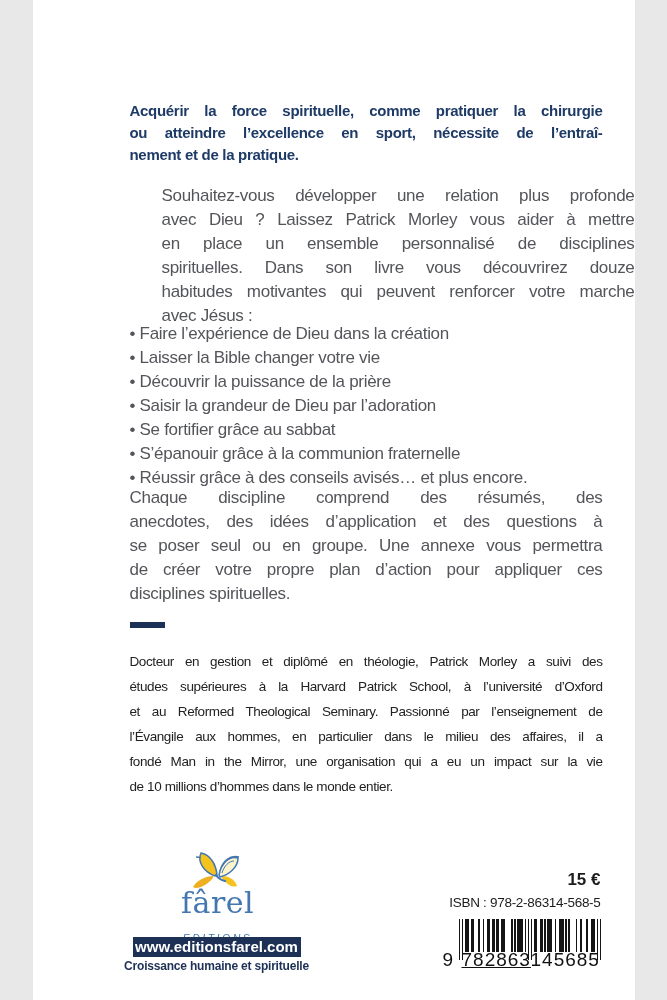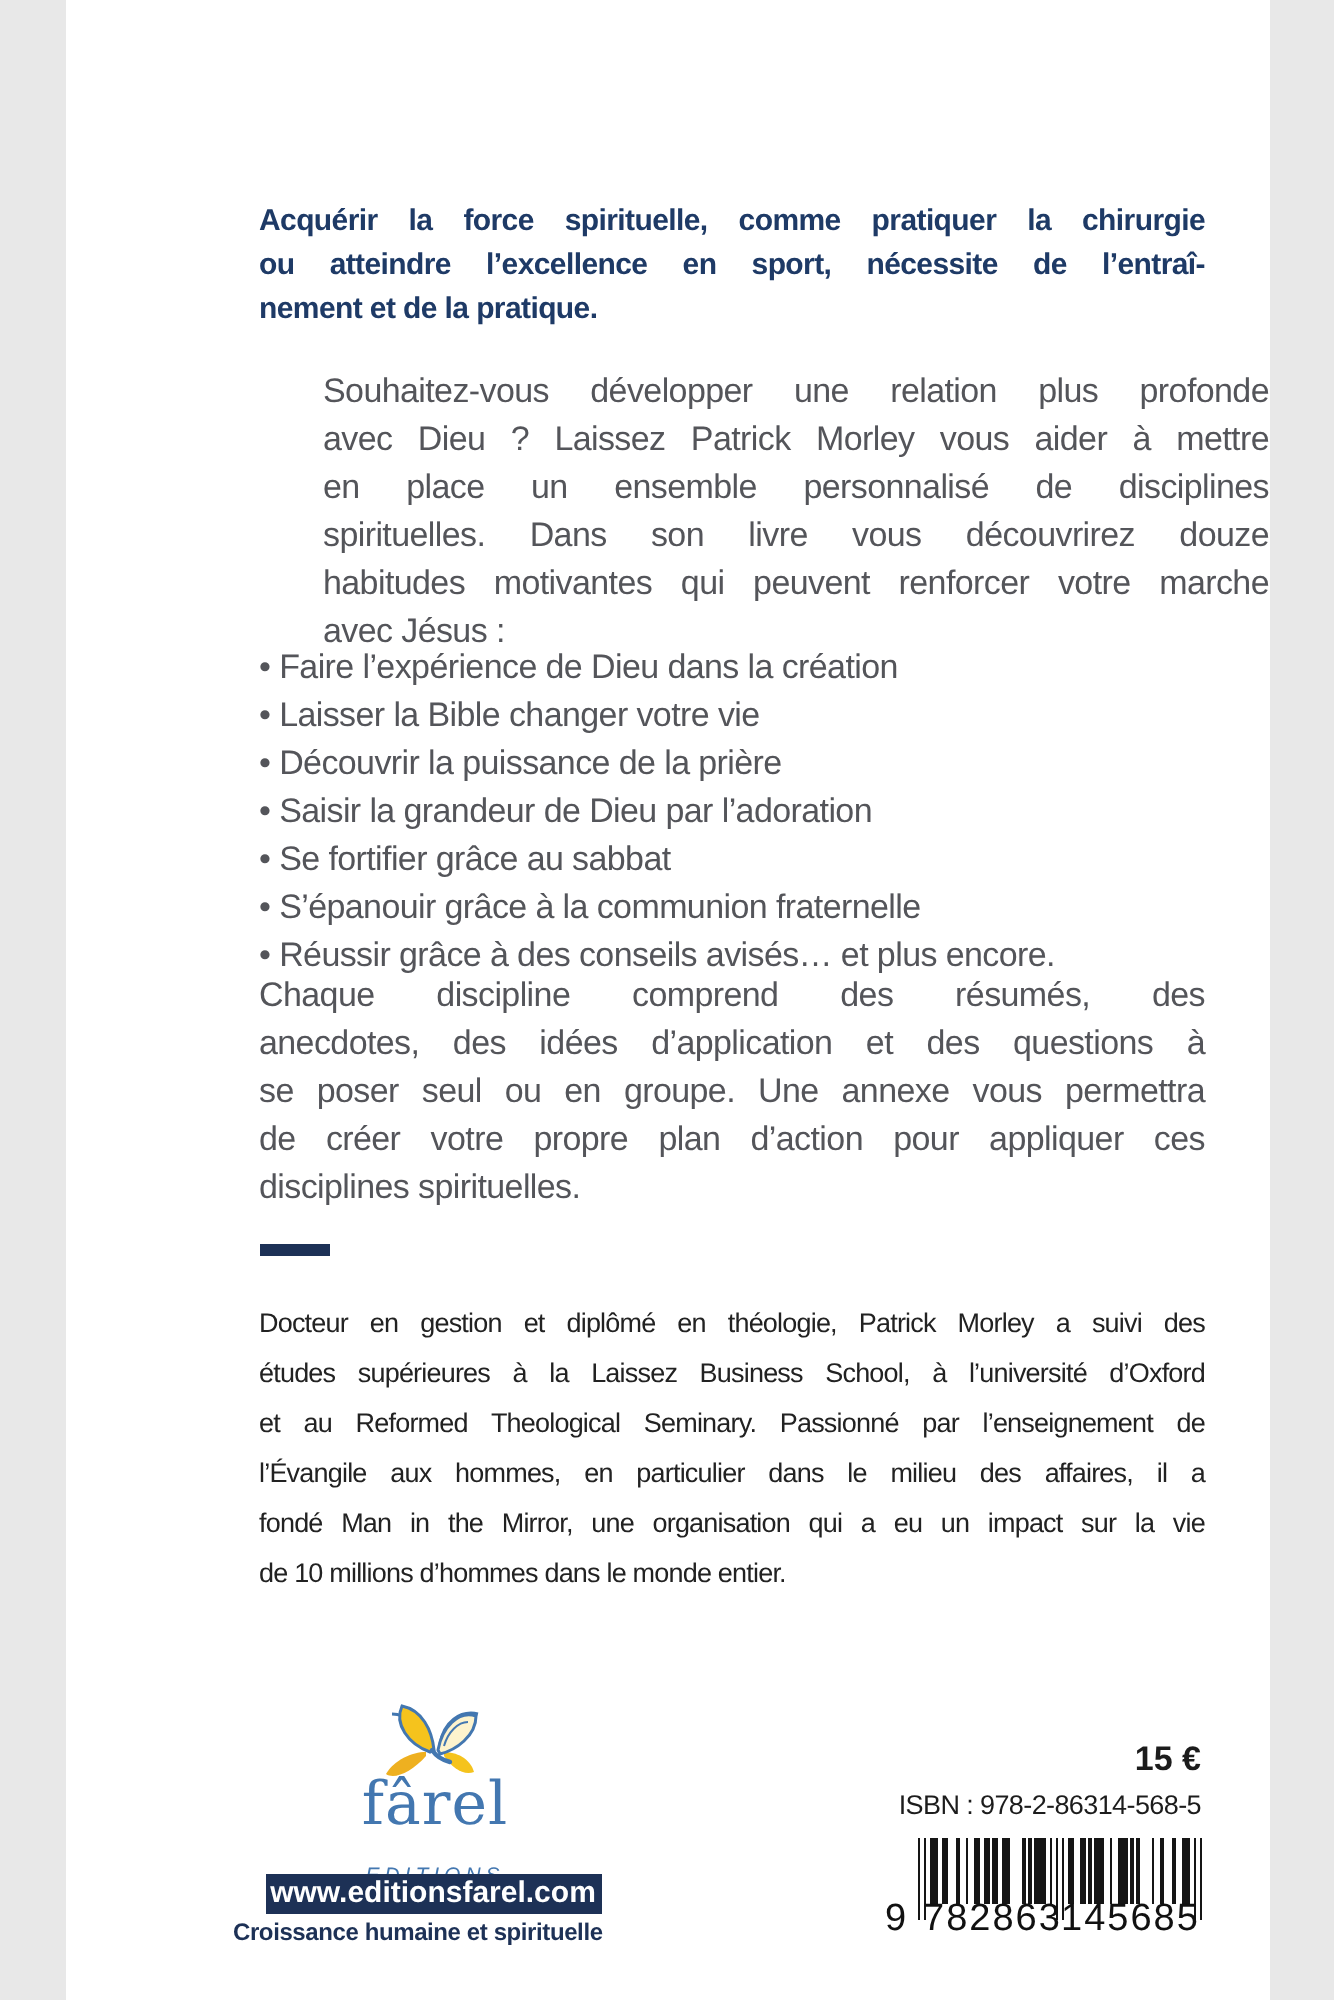--- a/index.html
+++ b/index.html
@@ -32,37 +32,37 @@
   
   .logo{position:absolute; left:138px; top:849px; width:94px; text-align:center;}
   .logo svg{display:block; margin:0 auto; width:58px; height:46px;}
   .farel{font-family:"DejaVu Serif", serif; font-size:30px; line-height:24px;
     color:var(--farel_blue); margin-top:-4px; letter-spacing:0.5px;}
   .editions{font-style:italic; font-size:10.5px; letter-spacing:2.5px;
     color:var(--farel_blue); margin-top:17px;}
   .banner{position:absolute; left:100px; top:937px; width:168px; height:20px;
     background:var(--banner_bg); color:var(--banner_text); font-weight:bold;
     font-size:15px; line-height:20px; text-align:center; white-space:nowrap;}
-  .tagline{position:absolute; left:84px; top:959px; width:200px; text-align:left;
+  .tagline{position:absolute; left:84px; top:959px; width:200px; text-align:center;
     color:var(--banner_bg); font-weight:bold; font-size:12px; white-space:nowrap;
     letter-spacing:-0.2px;}
 
   
   .price{position:absolute; left:420px; top:870px; width:148px; text-align:right;
     font-size:17px; font-weight:bold; color:#1c1c1c;}
   .isbn{position:absolute; left:380px; top:895px; width:188px; text-align:right;
     font-size:13.5px; color:#1c1c1c; letter-spacing:-0.3px;}
   .barcode{position:absolute; left:410px; top:919px; width:160px; height:50px;}
   .bars{position:absolute; left:16px; top:0; display:flex;}
   .mod{display:block; width:1.5px; height:33px;}
   .mod.on{background:var(--barcode_black);}
   .mod.tall{height:41px;}
   .bc-first{position:absolute; left:0; bottom:-2px; font-size:19px; color:#111;}
   .bc-left{position:absolute; left:19px; bottom:-2px; width:64px; text-align:center;
-    font-size:19px; letter-spacing:1px; color:#111;}
+    font-size:19px; letter-spacing:1px; color:#111;text-decoration:underline;}
   .bc-right{position:absolute; left:88px; bottom:-2px; width:66px; text-align:left;
     font-size:19px; letter-spacing:1px; color:#111;}
 </style>
 </head>
 <body>
 
 <div class="page">
 
   <div class="block heading jline">
       <div class="line">Acquérir la force spirituelle, comme pratiquer la chirurgie</div>
@@ -94,21 +94,21 @@
       <div class="line">anecdotes, des idées d’application et des questions à</div>
       <div class="line">se poser seul ou en groupe. Une annexe vous permettra</div>
       <div class="line">de créer votre propre plan d’action pour appliquer ces</div>
       <div class="line last">disciplines spirituelles.</div>
     </div>
 
   <div class="divider"></div>
 
   <div class="block bio jline">
       <div class="line">Docteur en gestion et diplômé en théologie, Patrick Morley a suivi des</div>
-      <div class="line">études supérieures à la Laissez Business School, à l’université d’Oxford</div>
+      <div class="line">études supérieures à la Harvard Patrick School, à l’université d’Oxford</div>
       <div class="line">et au Reformed Theological Seminary. Passionné par l’enseignement de</div>
       <div class="line">l’Évangile aux hommes, en particulier dans le milieu des affaires, il a</div>
       <div class="line">fondé Man in the Mirror, une organisation qui a eu un impact sur la vie</div>
       <div class="line last">de 10 millions d’hommes dans le monde entier.</div>
     </div>
 
   <div class="logo">
     <svg viewBox="0 0 58 46">
 
       <path d="M24 29 C17 37 8 41 4 38 C8 31 17 27 24 27 Z" fill="#eeb020"></path>

